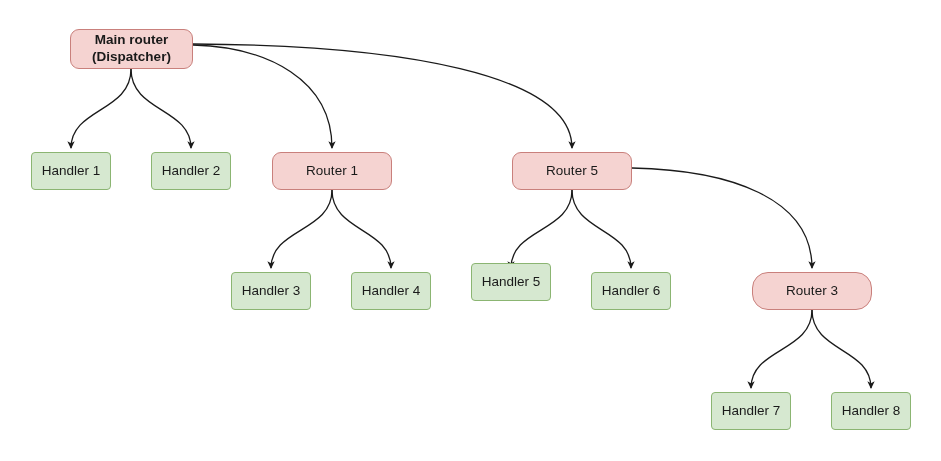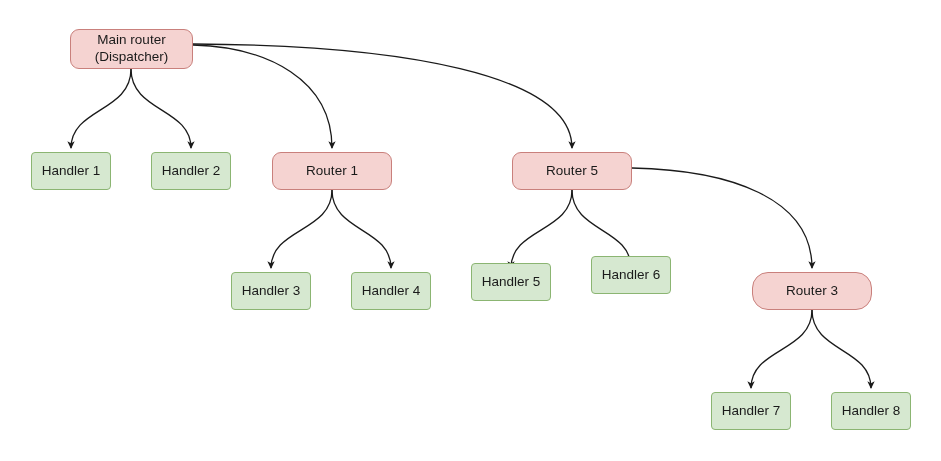--- a/index.html
+++ b/index.html
@@ -73,28 +73,28 @@
         <path d="M 332,190 C 332,232 391,228 391,268" fill="none" stroke="#1a1a1a" stroke-width="1.3" marker-end="url(#arrowhead)"></path>
         <path d="M 572,190 C 572,232 511,228 511,268" fill="none" stroke="#1a1a1a" stroke-width="1.3" marker-end="url(#arrowhead)"></path>
         <path d="M 572,190 C 572,232 631,228 631,268" fill="none" stroke="#1a1a1a" stroke-width="1.3" marker-end="url(#arrowhead)"></path>
         <path d="M 632,168 C 730,170 812,198 812,268" fill="none" stroke="#1a1a1a" stroke-width="1.3" marker-end="url(#arrowhead)"></path>
         <path d="M 812,310 C 812,352 751,348 751,388" fill="none" stroke="#1a1a1a" stroke-width="1.3" marker-end="url(#arrowhead)"></path>
         <path d="M 812,310 C 812,352 871,348 871,388" fill="none" stroke="#1a1a1a" stroke-width="1.3" marker-end="url(#arrowhead)"></path>
       </g>
   </svg>
 
   <div id="node-layer">
-      <div class="node node-router" style="left: 70px; top: 29px; width: 123px; height: 40px;"><span class="node-label">Main router
+      <div class="node node-router" style="left: 70px; top: 29px; width: 123px; height: 40px; font-weight: bold;"><span class="node-label">Main router
 (Dispatcher)</span></div>
       <div class="node node-handler" style="left: 31px; top: 152px; width: 80px; height: 38px;"><span class="node-label">Handler 1</span></div>
       <div class="node node-handler" style="left: 151px; top: 152px; width: 80px; height: 38px;"><span class="node-label">Handler 2</span></div>
       <div class="node node-router" style="left: 272px; top: 152px; width: 120px; height: 38px;"><span class="node-label">Router 1</span></div>
       <div class="node node-router" style="left: 512px; top: 152px; width: 120px; height: 38px;"><span class="node-label">Router 5</span></div>
       <div class="node node-handler" style="left: 231px; top: 272px; width: 80px; height: 38px; text-align: center;"><span class="node-label">Handler 3</span></div>
       <div class="node node-handler" style="left: 351px; top: 272px; width: 80px; height: 38px;"><span class="node-label">Handler 4</span></div>
       <div class="node node-handler" style="left: 471px; top: 263px; width: 80px; height: 38px;"><span class="node-label">Handler 5</span></div>
-      <div class="node node-handler" style="left: 591px; top: 256px; width: 80px; height: 38px;"><span class="node-label">Handler 6</span></div>
+      <div class="node node-handler" style="left: 591px; top: 272px; width: 80px; height: 38px;"><span class="node-label">Handler 6</span></div>
       <div class="node node-router" style="left: 752px; top: 272px; width: 120px; height: 38px; border-radius: 16px;"><span class="node-label">Router 3</span></div>
       <div class="node node-handler" style="left: 711px; top: 392px; width: 80px; height: 38px;"><span class="node-label">Handler 7</span></div>
       <div class="node node-handler" style="left: 831px; top: 392px; width: 80px; height: 38px;"><span class="node-label">Handler 8</span></div>
     </div>
 
 </div>
 
 </body></html>

